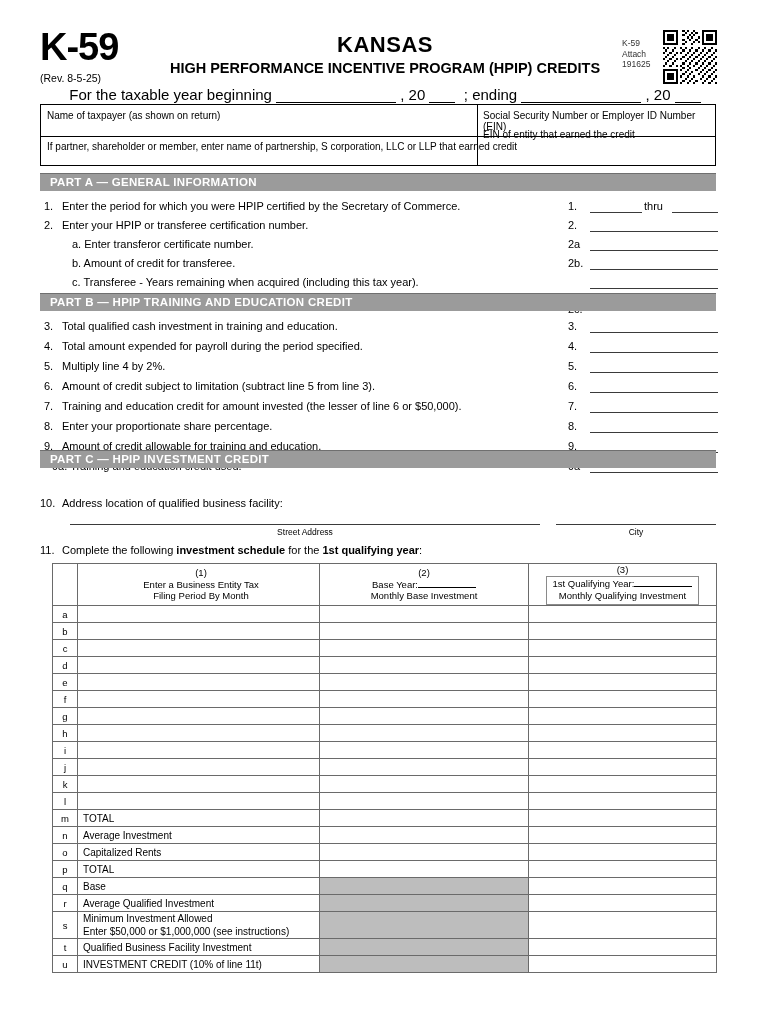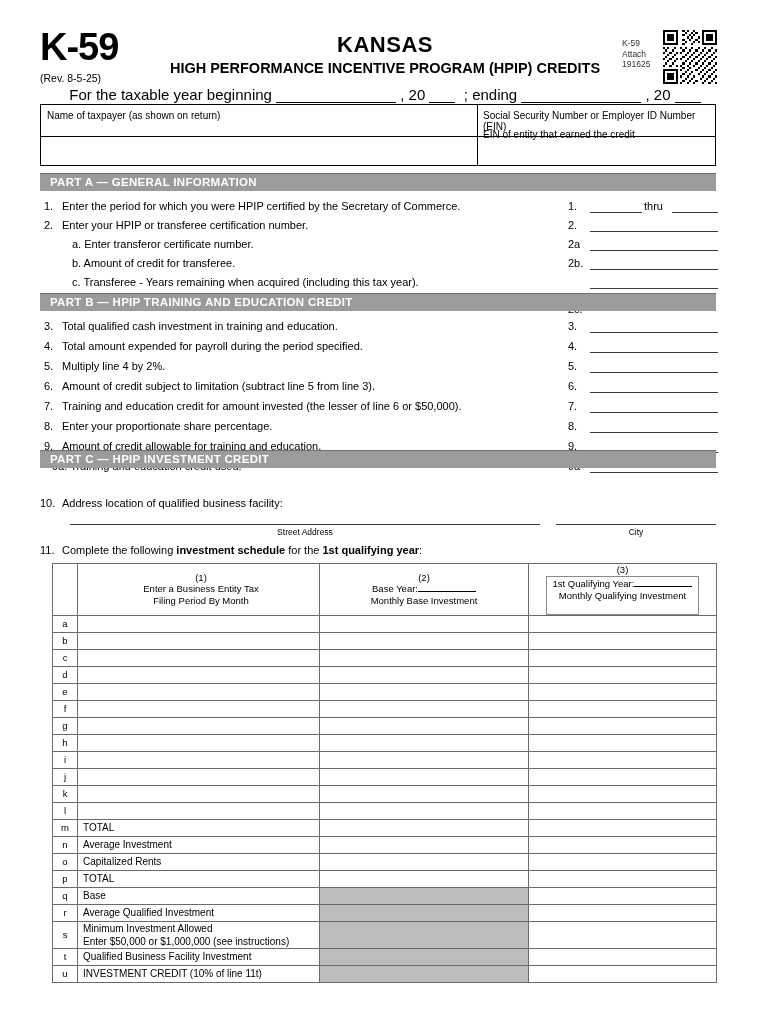--- a/index.html
+++ b/index.html
@@ -98,21 +98,21 @@
     vertical-align:middle;
   }
   .sched .c-letter { width:25px; text-align:center; font-size:9.5px; height:17px; }
   .sched .c-desc  { width:242px; padding-left:5px; }
   .sched .c-base  { width:209px; }
   .sched .c-qual  { width:188px; }
   .hdr-cell { height:42px; text-align:center; font-size:9.5px; line-height:1.25; padding:2px 4px; }
   .hdr-boxed {
     border:1px solid #8a8a8a;
     display:inline-block;
-    padding:1px 6px 12px 6px;
+    padding:1px 6px 2px 6px;
     line-height:1.25;
   }
   .colnum { display:block; font-size:9.5px; }
   .blank-ul { display:inline-block; border-bottom:1px solid #000; width:58px; }
   .shade { background:#bdbdbd; }
   .two-line { line-height:1.3; padding:2px 0 2px 5px; }
   .row-tall { height:26px; }
 </style>
 </head>
 <body>
@@ -297,20 +297,21 @@
         <rect x="24" y="24" width="1" height="1"></rect>
     </g>
   </svg>
 </div>
 
 <div class="tpbox">
   <div class="vline"></div>
   <div class="hline"></div>
   <div class="tplabel" style="left:6px; top:5px;">Name of taxpayer (as shown on return)</div>
   <div class="tplabel" style="left:442px; top:5px;">Social Security Number or Employer ID Number (EIN)</div>
+  <div class="tplabel" style="left:6px; top:36px;">If partner, shareholder or member, enter name of partnership, S corporation, LLC or LLP that earned credit</div>
   <div class="tplabel" style="left:442px; top:24px;">EIN of entity that earned the credit</div>
 </div>
 
 <div class="partbar" style="top:173px;">PART A — GENERAL INFORMATION</div>
 
 <div class="lnum" style="left:44px; top:200px;">1.</div>
 <div class="line" style="left:62px; top:200px;">Enter the period for which you were HPIP certified by the Secretary of Commerce.</div>
 <div class="lnum" style="left:568px; top:200px;">1.</div>
 <div class="ansline" style="left:590px; top:212px; width:52px;"></div>
 <div class="thru" style="left:644px; top:200px;">thru</div>

